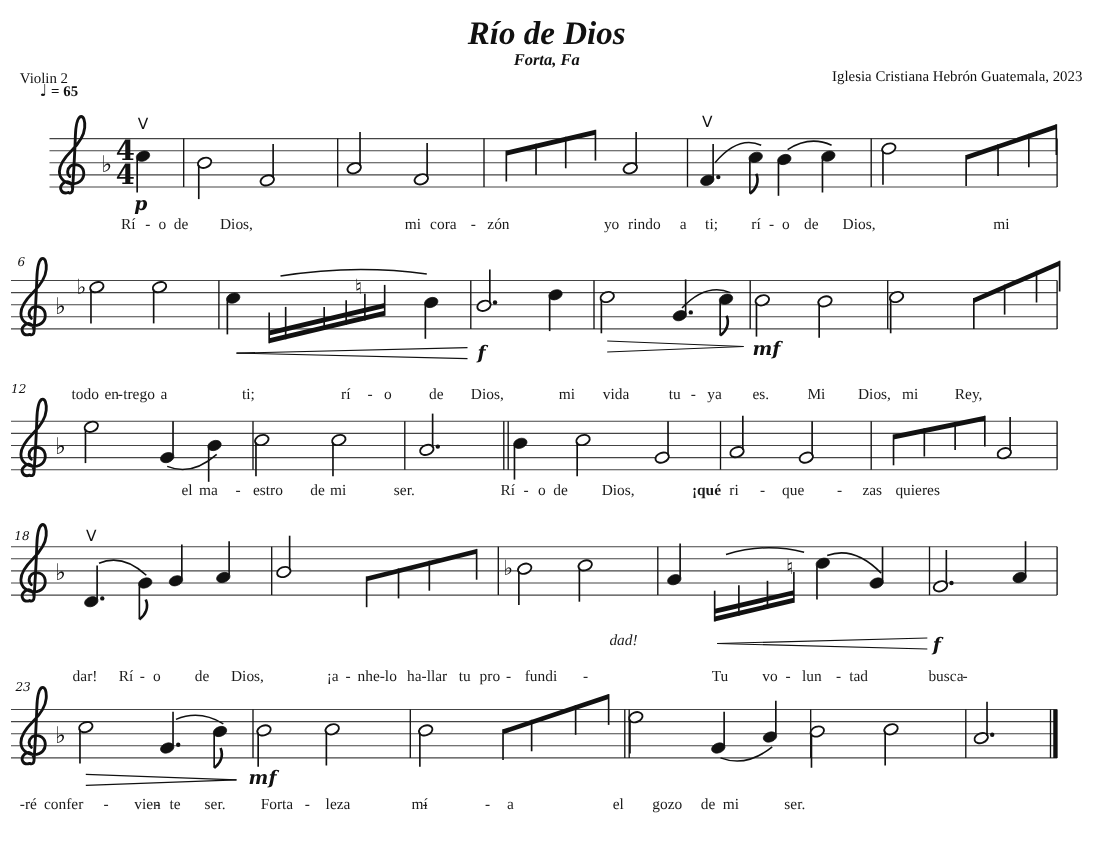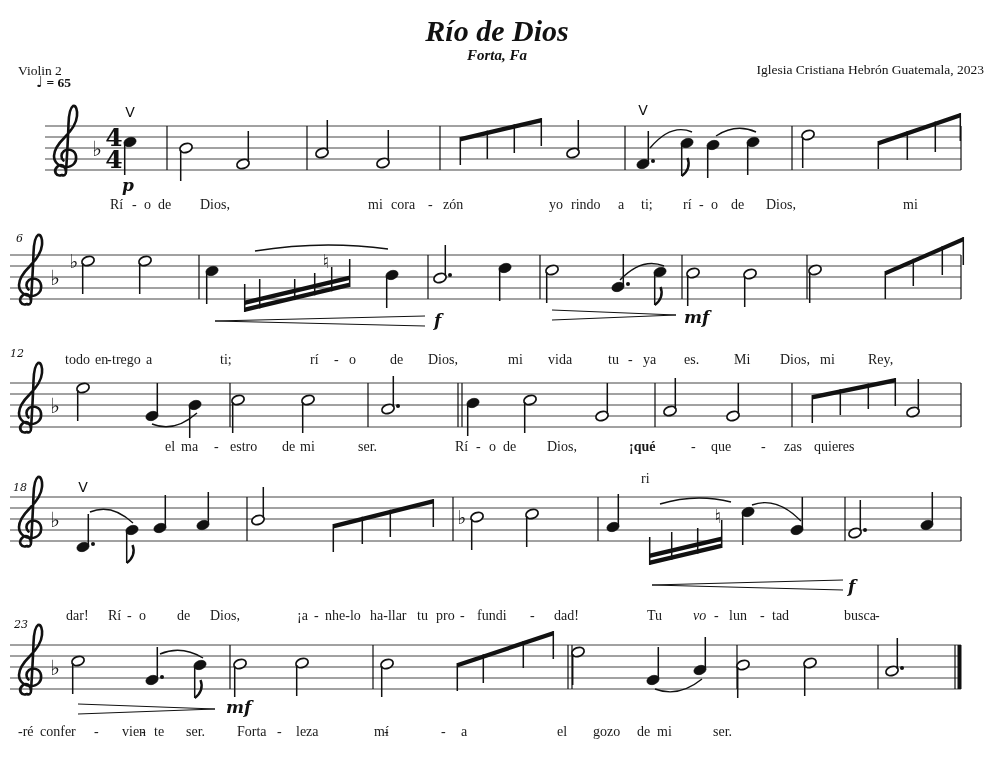--- a/index.html
+++ b/index.html
@@ -361,44 +361,44 @@
     <span class="syl" style="left: 230px; top: 439px;">estro</span>
     <span class="syl" style="left: 282px; top: 439px;">de</span>
     <span class="syl" style="left: 300px; top: 439px;">mi</span>
     <span class="syl" style="left: 358px; top: 439px;">ser.</span>
     <span class="syl" style="left: 455px; top: 439px;">Rí</span>
     <span class="syl" style="left: 476px; top: 439px;">-</span>
     <span class="syl" style="left: 489px; top: 439px;">o</span>
     <span class="syl" style="left: 503px; top: 439px;">de</span>
     <span class="syl" style="left: 547px; top: 439px;">Dios,</span>
     <span class="syl" style="left: 629px; top: 439px; font-weight: bold;">¡qué</span>
-    <span class="syl" style="left: 641px; top: 439px; margin-top: 32px;">ri</span>
+    <span class="syl" style="left: 663px; top: 439px;">ri</span>
     <span class="syl" style="left: 691px; top: 439px;">-</span>
     <span class="syl" style="left: 711px; top: 439px;">que</span>
     <span class="syl" style="left: 761px; top: 439px;">-</span>
     <span class="syl" style="left: 784px; top: 439px;">zas</span>
     <span class="syl" style="left: 814px; top: 439px;">quieres</span>
     <span class="syl" style="left: 66px; top: 608px;">dar!</span>
     <span class="syl" style="left: 108px; top: 608px;">Rí</span>
     <span class="syl" style="left: 127px; top: 608px;">-</span>
     <span class="syl" style="left: 139px; top: 608px;">o</span>
     <span class="syl" style="left: 177px; top: 608px;">de</span>
     <span class="syl" style="left: 210px; top: 608px;">Dios,</span>
     <span class="syl" style="left: 297px; top: 608px;">¡a</span>
     <span class="syl" style="left: 314px; top: 608px;">-</span>
     <span class="syl" style="left: 325px; top: 608px;">nhe-lo</span>
     <span class="syl" style="left: 370px; top: 608px;">ha-llar</span>
     <span class="syl" style="left: 417px; top: 608px;">tu</span>
     <span class="syl" style="left: 436px; top: 608px;">pro</span>
     <span class="syl" style="left: 460px; top: 608px;">-</span>
     <span class="syl" style="left: 477px; top: 608px;">fundi</span>
     <span class="syl" style="left: 530px; top: 608px;">-</span>
-    <span class="syl" style="left: 554px; top: 608px;">dad!</span>
+    <span class="syl" style="left: 554px; top: 575px; font-style: italic;">dad!</span>
     <span class="syl" style="left: 647px; top: 608px;">Tu</span>
-    <span class="syl" style="left: 693px; top: 608px; font-style: italic;">vo</span>
+    <span class="syl" style="left: 693px; top: 608px;">vo</span>
     <span class="syl" style="left: 714px; top: 608px;">-</span>
     <span class="syl" style="left: 729px; top: 608px;">lun</span>
     <span class="syl" style="left: 760px; top: 608px;">-</span>
     <span class="syl" style="left: 772px; top: 608px;">tad</span>
     <span class="syl" style="left: 844px; top: 608px;">busca</span>
     <span class="syl" style="left: 875px; top: 608px;">-</span>
     <span class="syl" style="left: 18px; top: 724px;">-ré</span>
     <span class="syl" style="left: 40px; top: 724px;">confer</span>
     <span class="syl" style="left: 94px; top: 724px;">-</span>
     <span class="syl" style="left: 122px; top: 724px;">vien</span>

